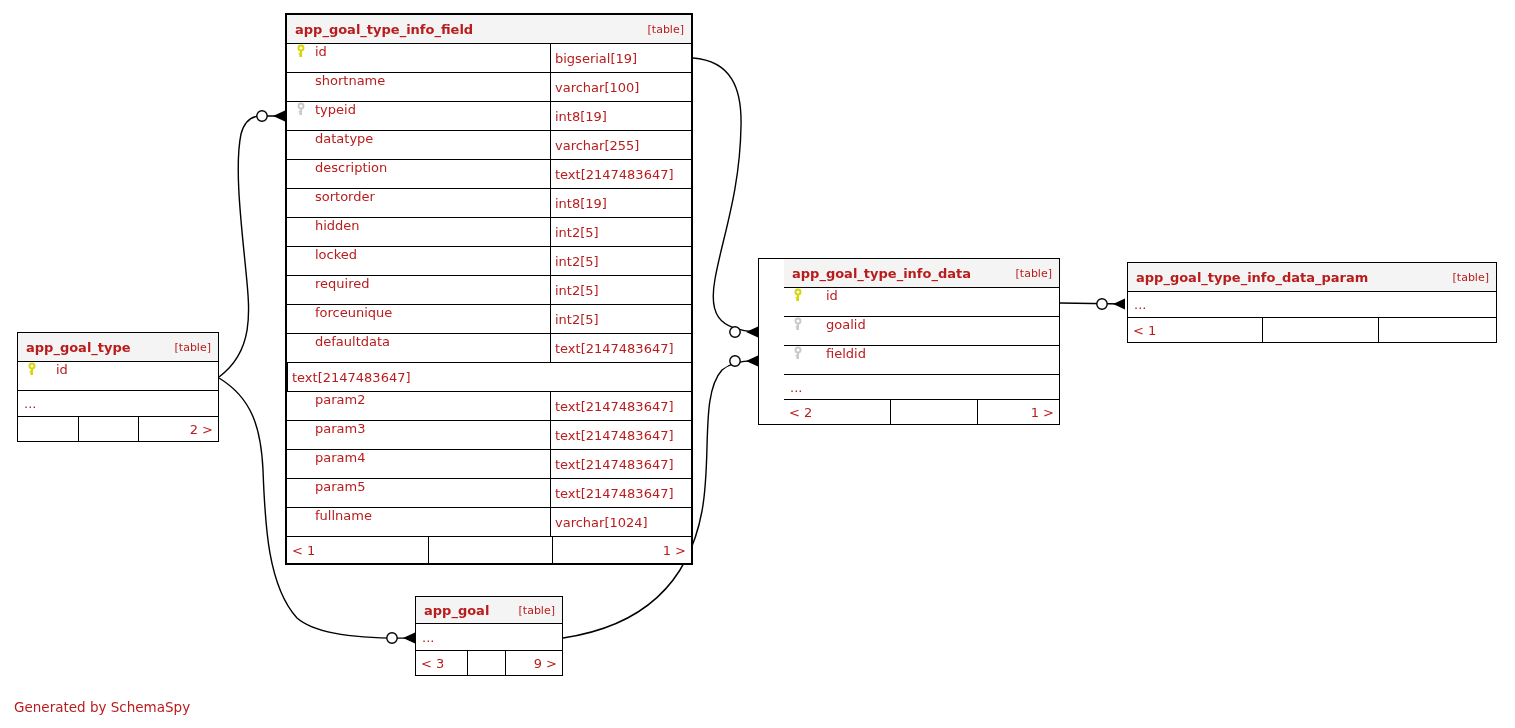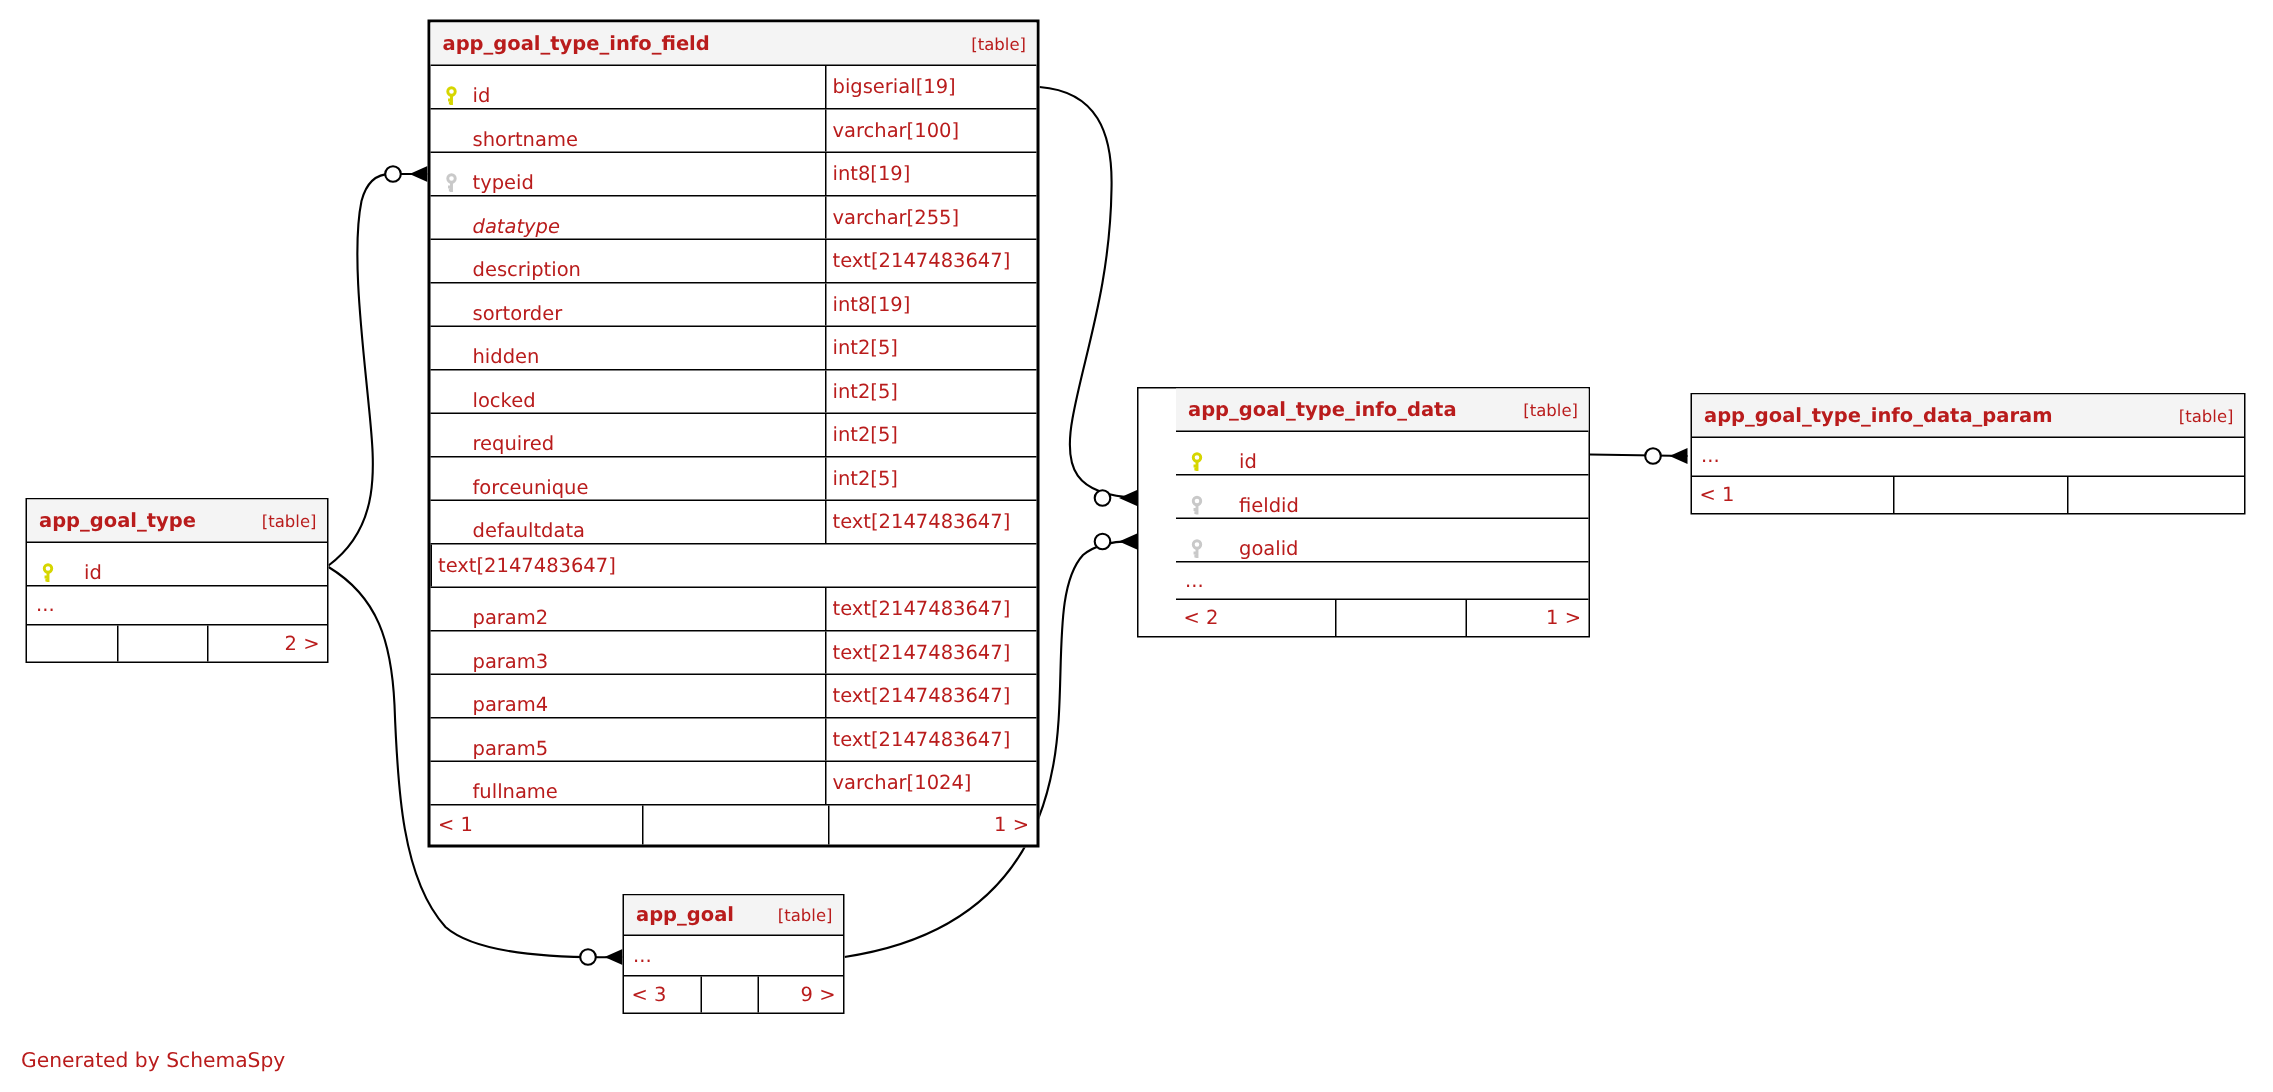--- a/index.html
+++ b/index.html
@@ -10,21 +10,21 @@
   #edges circle.zero{fill:#fff;stroke:#000;stroke-width:1.4px;}
   #edges path.crow{fill:#000;stroke:none;}
 
   .tbl{position:absolute;background:#fff;border:1.4px solid #000;box-sizing:border-box;font-size:13px;}
   .tbl.focal{border-width:2px;}
   .hdr{display:flex;justify-content:space-between;align-items:center;background:#f4f4f4;
        border-bottom:1.5px solid #000;box-sizing:border-box;padding:0 7px 0 8px;}
   .hdr .title{font-weight:bold;font-size:13px;}
   .hdr .badge{font-size:11px;}
   .row{display:flex;align-items:stretch;border-bottom:1.4px solid #000;box-sizing:border-box;}
-  .cname{display:flex;align-items:flex-end;padding-left:8px;box-sizing:border-box;}
+  .cname{display:flex;align-items:flex-start;padding-left:8px;box-sizing:border-box;}
   .kicon{width:20px;display:inline-flex;align-items:center;flex:0 0 20px;}
   .kicon svg .ks{fill:none;stroke-width:2.1px;}
   .kicon.pk svg .ks{stroke:#d6d600;}
   .kicon.fk svg .ks{stroke:#c9c9c9;}
   .nm{white-space:nowrap;}
   .ctype{flex:1;border-left:1.4px solid #000;display:flex;align-items:center;
          padding-left:4px;box-sizing:border-box;white-space:nowrap;}
   .ell{display:flex;align-items:center;padding-left:6px;border-bottom:1.4px solid #000;box-sizing:border-box;}
   .foot{display:flex;align-items:stretch;box-sizing:border-box;}
   .fcell{display:flex;align-items:center;box-sizing:border-box;padding:0 5px;white-space:nowrap;}
@@ -100,21 +100,21 @@
             <svg viewBox="0 0 13 16" width="12" height="15">
               <circle class="ks" cx="6.5" cy="4.2" r="2.7"></circle>
               <path class="ks" d="M6.5 6.9 V14 M6.5 10.3 H4 M6.5 12.6 H4.6"></path>
             </svg>
           </span>
         <span class="nm">typeid</span>
         </div>
       <div class="ctype">int8[19]</div>
     </div>
     <div class="row">
-      <div class="cname" style="width:263px;font-style:italic;">
+      <div class="cname" style="width:263px;">
           <span class="kicon"></span>
         <span class="nm">datatype</span>
         </div>
       <div class="ctype">varchar[255]</div>
     </div>
     <div class="row">
       <div class="cname" style="width:263px;">
           <span class="kicon"></span>
         <span class="nm">description</span>
         </div>
@@ -248,32 +248,32 @@
       </div>
     </div>
     <div class="row">
       <div class="cname" style="flex:1;">
         <span class="kicon fk">
             <svg viewBox="0 0 13 16" width="12" height="15">
               <circle class="ks" cx="6.5" cy="4.2" r="2.7"></circle>
               <path class="ks" d="M6.5 6.9 V14 M6.5 10.3 H4 M6.5 12.6 H4.6"></path>
             </svg>
           </span>
-        <span class="nm" style="margin-left:14px;">fieldid</span>
+        <span class="nm" style="margin-left:14px;">goalid</span>
       </div>
     </div>
     <div class="row">
       <div class="cname" style="flex:1;">
         <span class="kicon fk">
             <svg viewBox="0 0 13 16" width="12" height="15">
               <circle class="ks" cx="6.5" cy="4.2" r="2.7"></circle>
               <path class="ks" d="M6.5 6.9 V14 M6.5 10.3 H4 M6.5 12.6 H4.6"></path>
             </svg>
           </span>
-        <span class="nm" style="margin-left:14px;">goalid</span>
+        <span class="nm" style="margin-left:14px;">fieldid</span>
       </div>
     </div>
     <div class="ell">...</div>
     <div class="foot">
       <div class="fcell" style="width:106px;">&lt; 2</div>
       <div class="fcell" style="width:87px;"></div>
       <div class="fcell r">1 &gt;</div>
     </div>
   </div>
 

